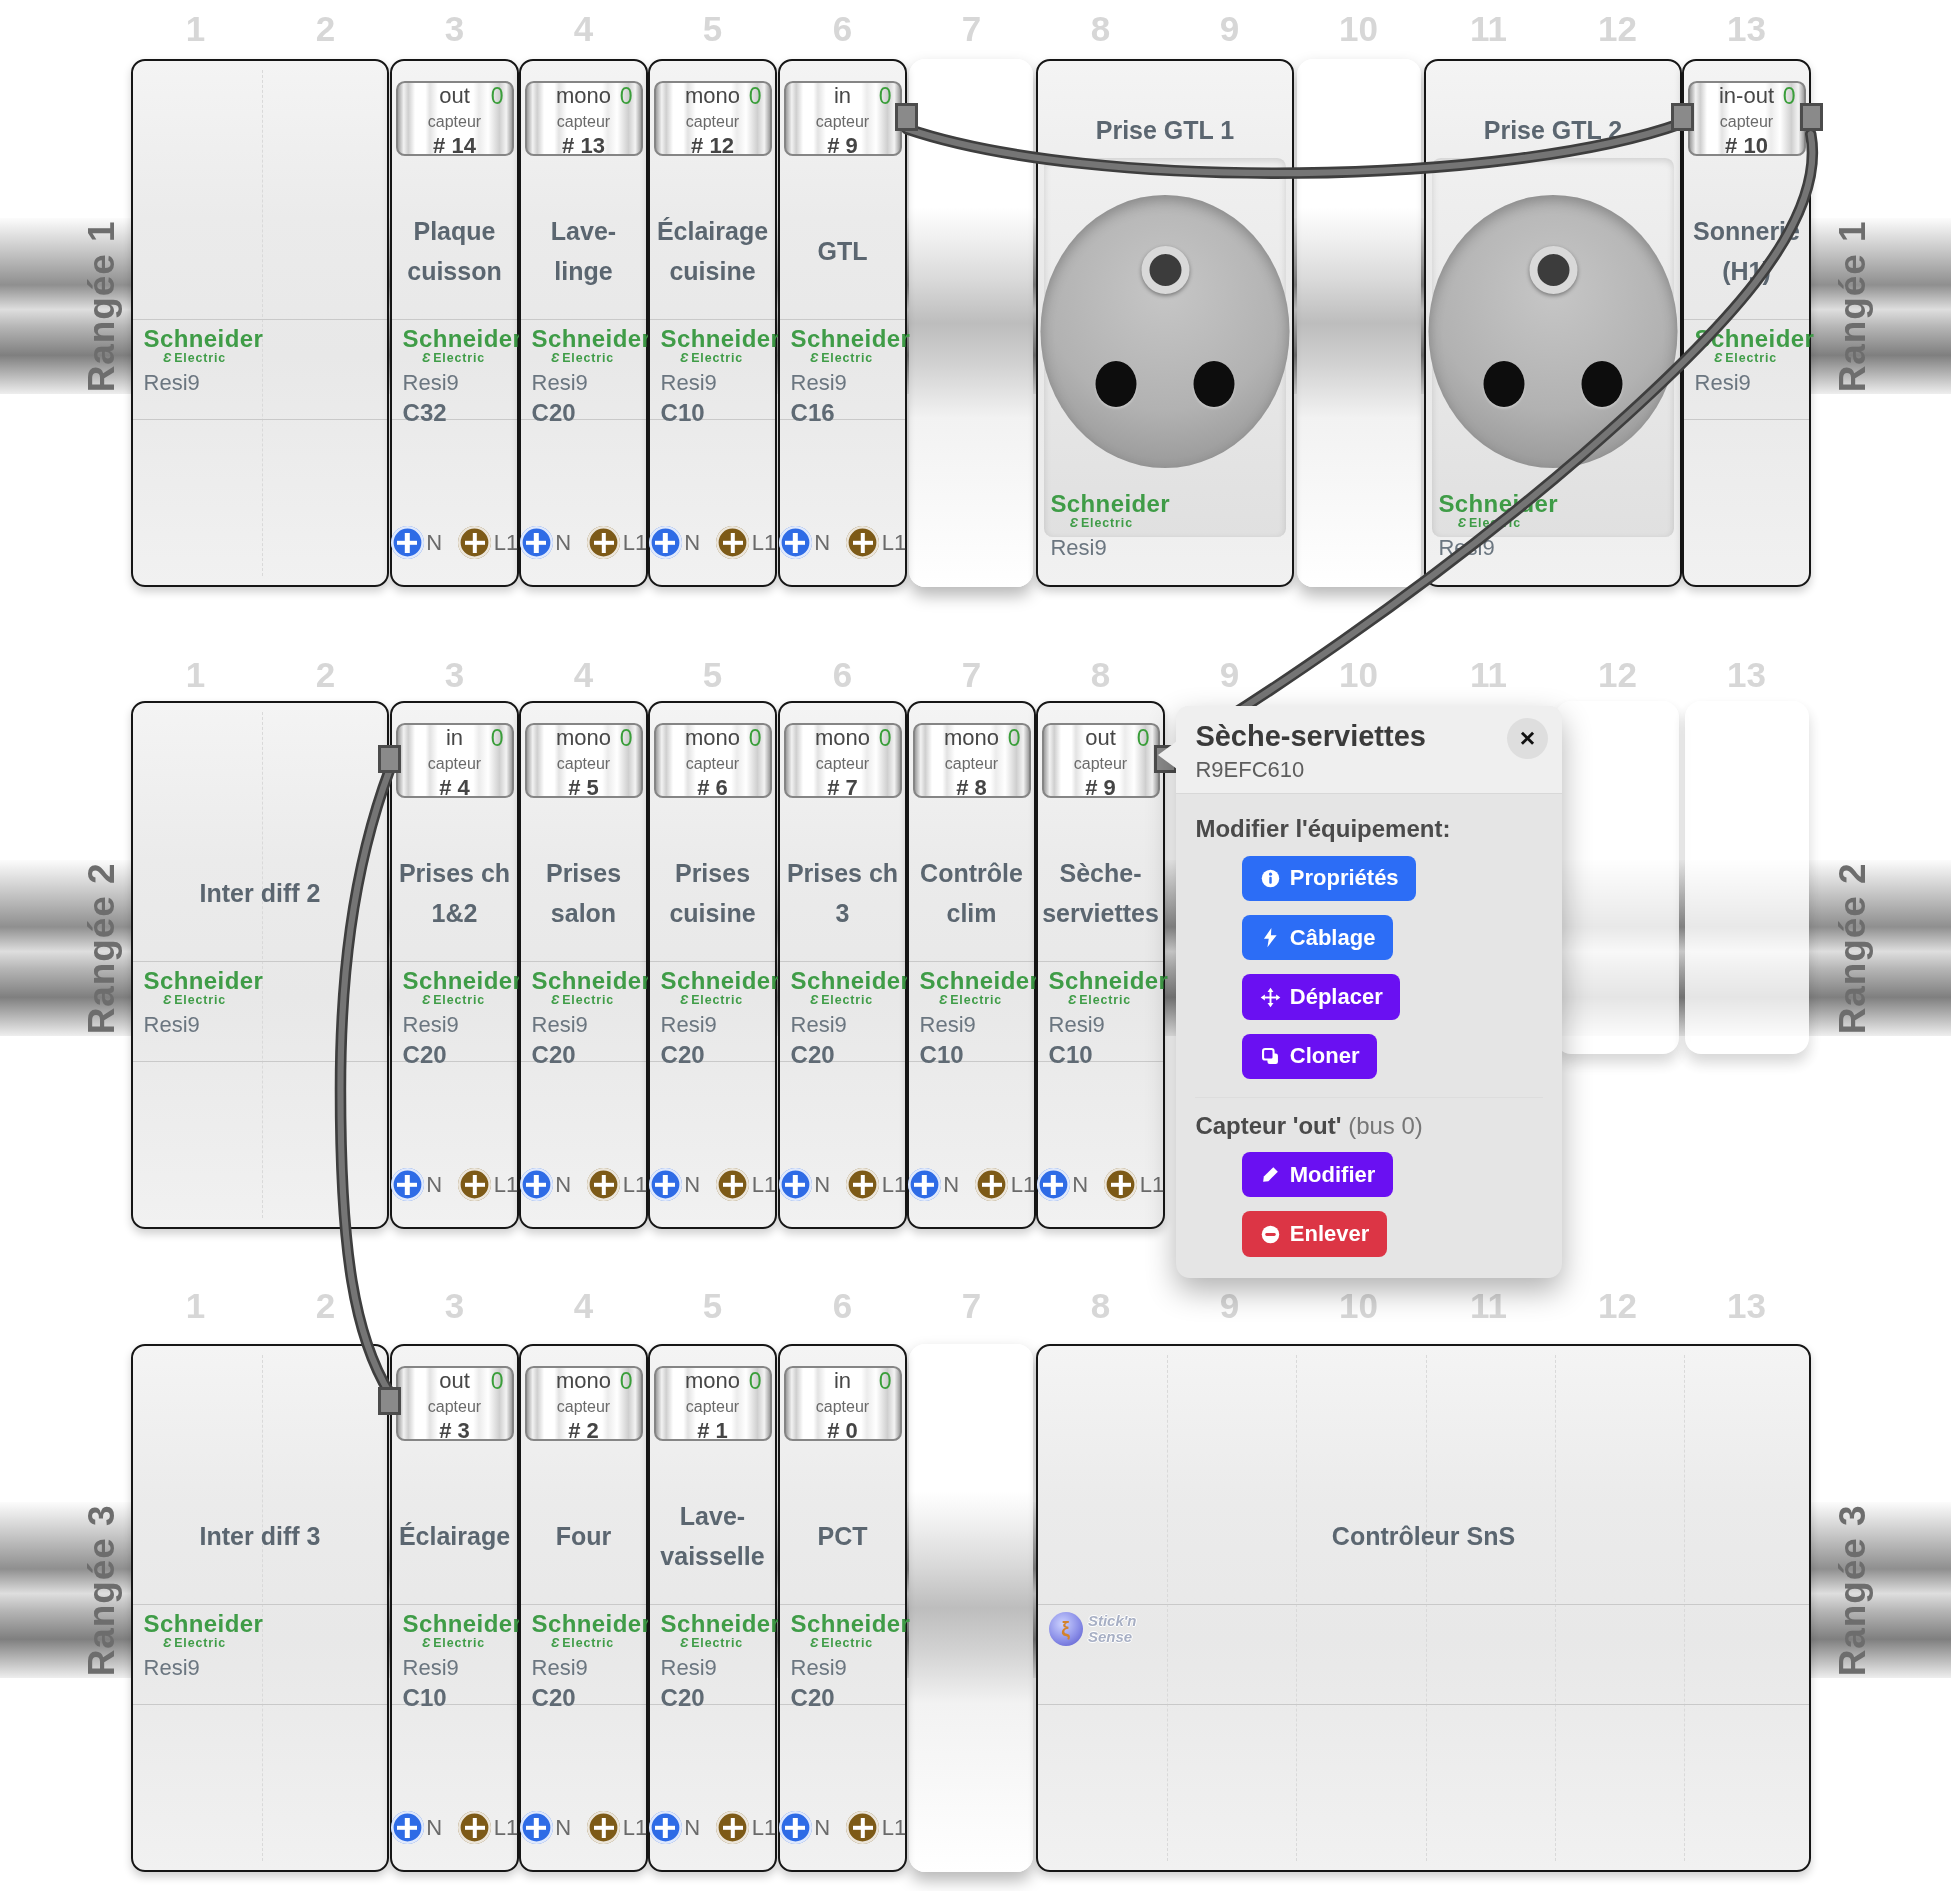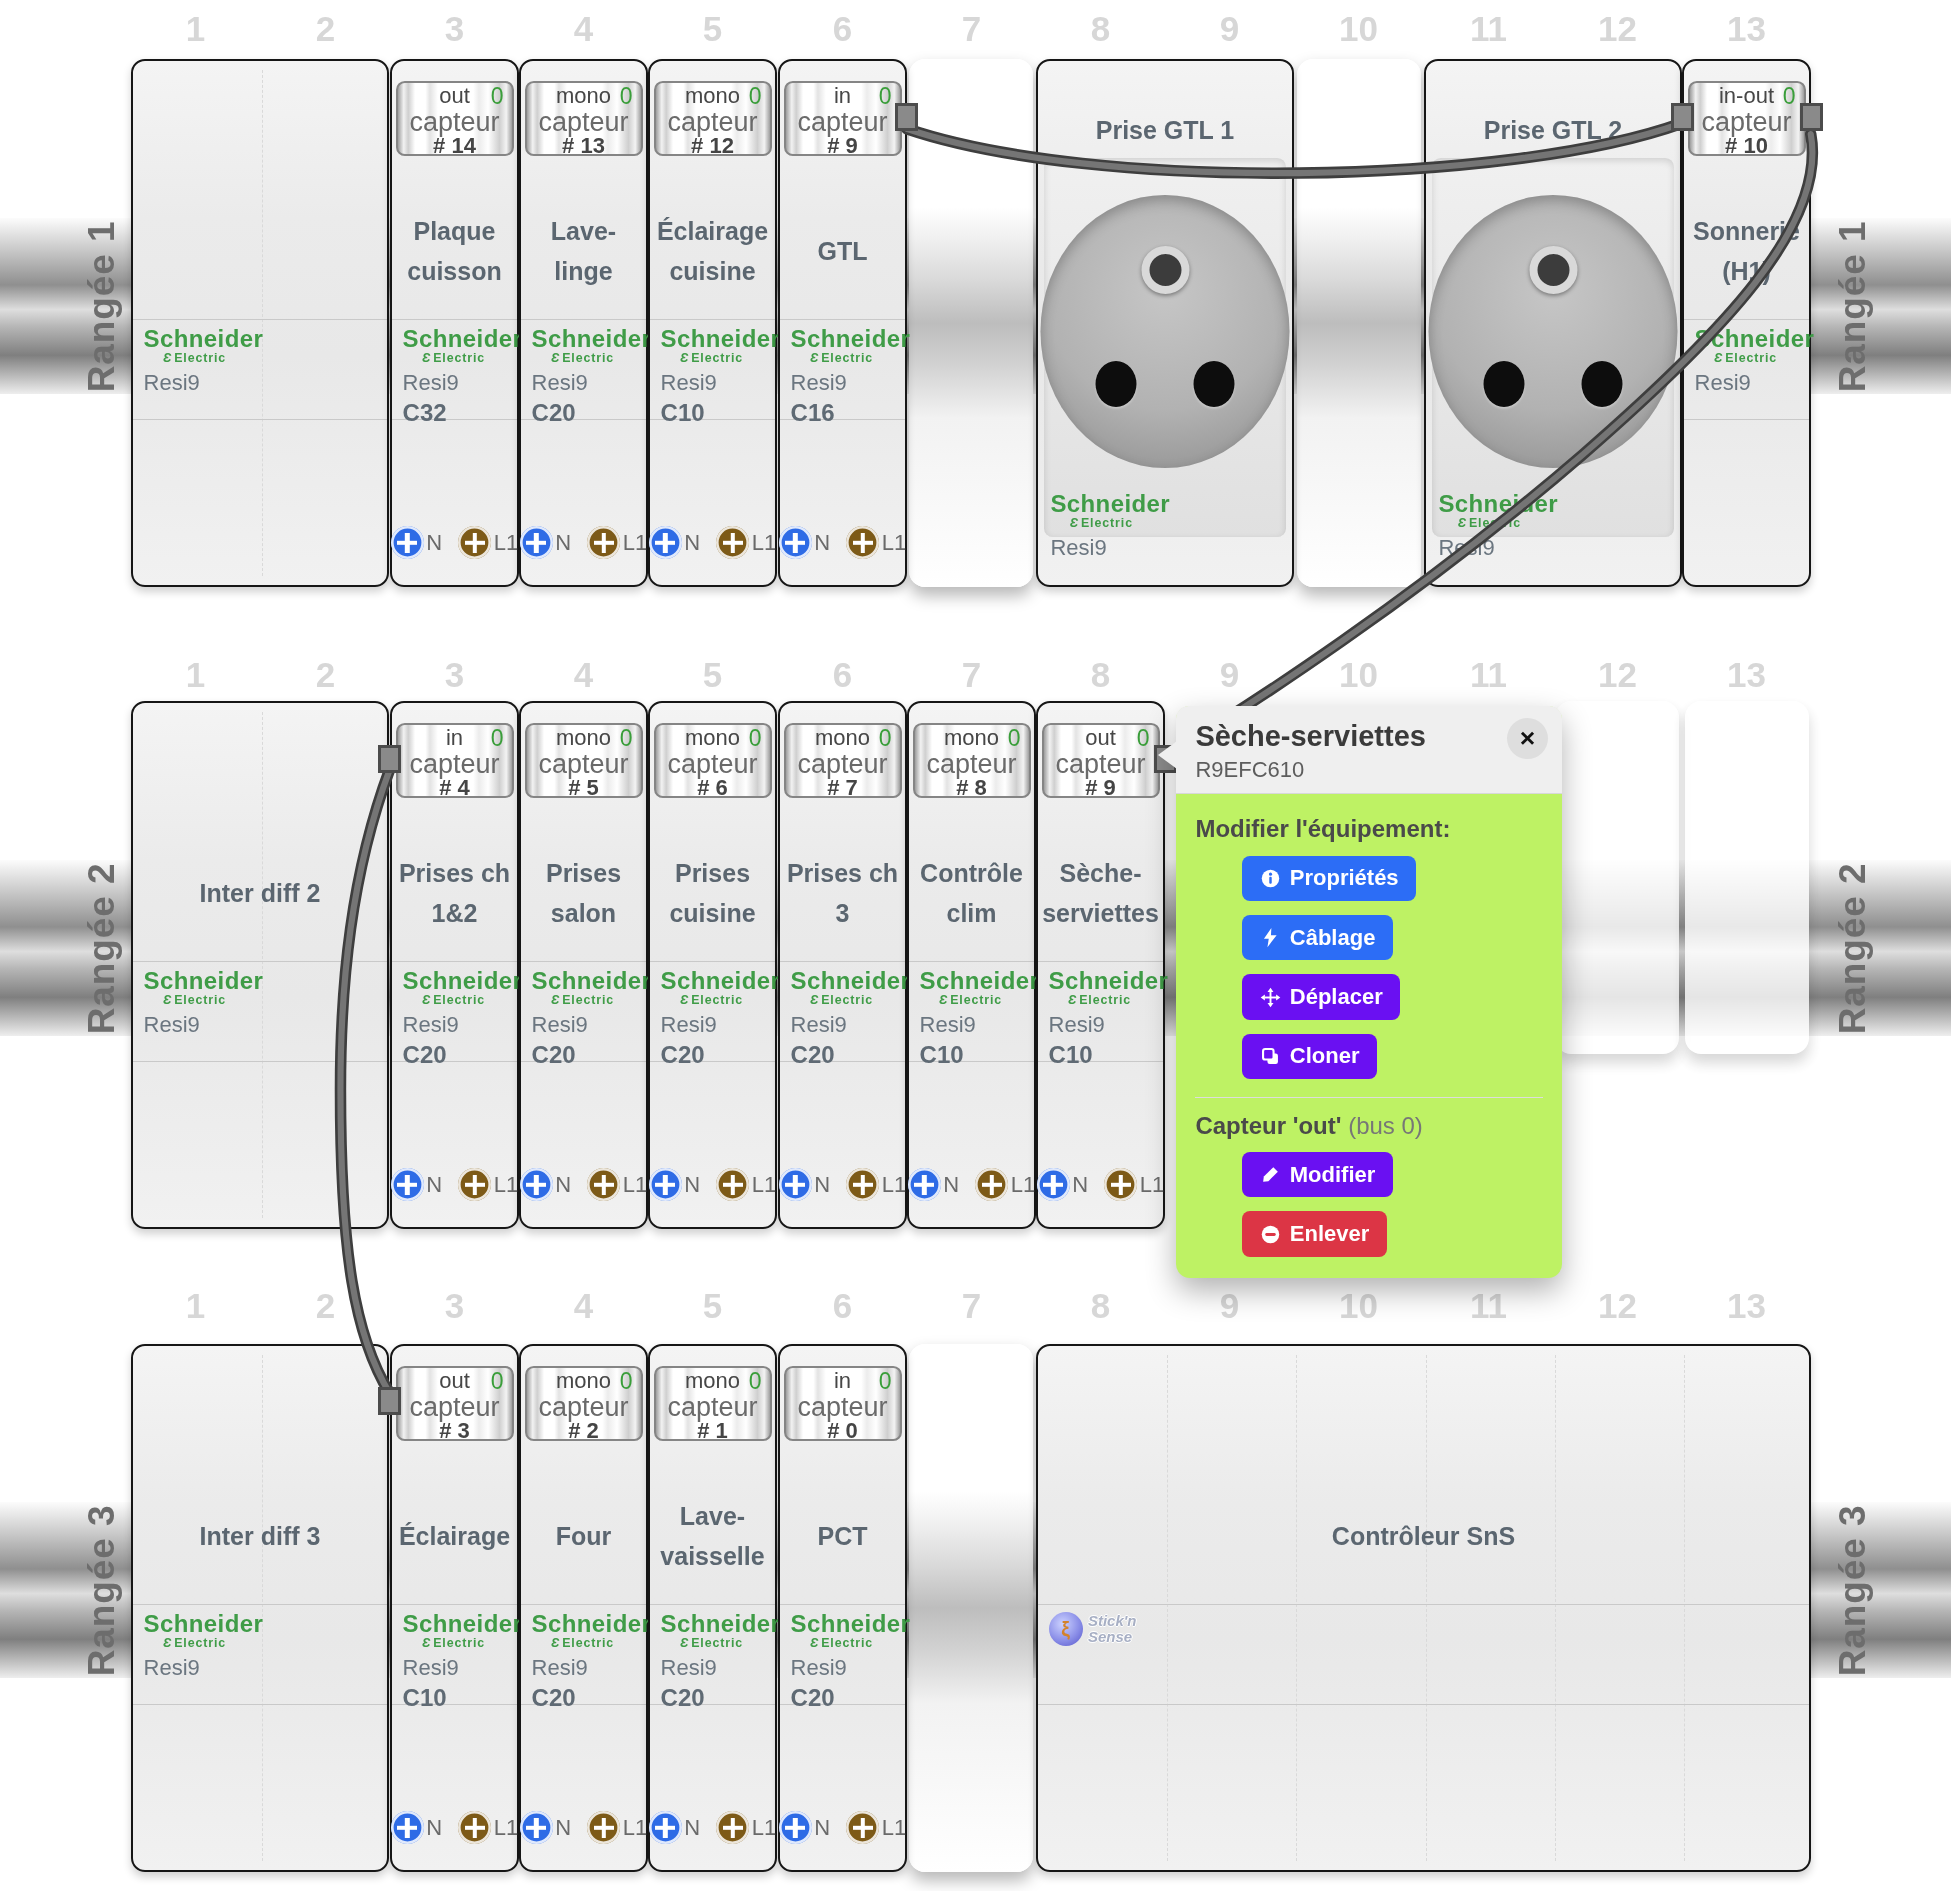--- a/index.html
+++ b/index.html
@@ -43,21 +43,21 @@
   .tc::before{width:20px;height:4.4px;transform:translate(-50%,-50%);}
   .tc::after{width:4.4px;height:20px;transform:translate(-50%,-50%);}
   .tc.n{background:#2e6be6;}
   .tc.l{background:#7d5a17;}
 
   
   .chip{position:absolute;left:3.5px;right:3.5px;top:20px;height:75px;box-sizing:border-box;border:2.6px solid #858585;border-radius:8.8px;
     background:linear-gradient(90deg,#9e9e9e 0%,#f2f2f2 5%,#cfcfcf 9%,#ffffff 15%,#ffffff 24%,#e3e3e3 28%,#ffffff 35%,#ffffff 66%,#ececec 71%,#ffffff 79%,#cfcfcf 89%,#f3f3f3 95%,#9e9e9e 100%);
     text-align:center;line-height:24px;padding-top:0.9px;}
   .chip .mode{font-size:22px;font-weight:normal;color:#474747;}
-  .chip .word{font-size:27px;color:#6a6a6a;display:block;}
+  .chip .word{font-size:16px;color:#6a6a6a;display:block;}
   .chip .num{font-size:22px;font-weight:bold;color:#454545;}
   .chip .badge{position:absolute;top:1.8px;right:8px;font-size:23px;color:#3a9e3a;line-height:23px;}
 
   
   .conn{position:absolute;width:23px;height:28px;background:#8a8a8a;border:3.5px solid #4c4c4c;box-sizing:border-box;z-index:6;}
 
   
   .stitle{position:absolute;left:0;right:0;top:55px;text-align:center;font-size:25px;font-weight:bold;color:#5b6670;}
   .face{position:absolute;left:6.2px;right:6.2px;top:97px;height:379px;border-radius:8.8px;
     background:linear-gradient(180deg,#f0f0f0,#e0e0e0);box-shadow:inset 0 2.6px 7px rgba(0,0,0,.14);}
@@ -74,21 +74,21 @@
   .snslogo{display:flex;align-items:center;gap:5.3px;}
   .snsball{width:34px;height:34px;border-radius:50%;background:radial-gradient(circle at 40% 35%,#cdd3ff,#8b8fe8 55%,#5353c9);
     display:flex;align-items:center;justify-content:center;font-size:19.4px;font-weight:bold;color:#d4822a;}
   .snstxt{font-size:15px;line-height:16px;font-weight:bold;font-style:italic;color:#a7afc4;
     text-shadow:0 0.9px 0 #fff,0 -0.9px 0 #fff,0.9px 0 0 #fff,-0.9px 0 0 #fff;}
 
   
   #wires{position:absolute;left:0;top:0;z-index:5;pointer-events:none;}
 
   
-  .popup{position:absolute;left:1176px;top:706px;width:386px;z-index:10;background:#bef264;border-radius:14px;
+  .popup{position:absolute;left:1176px;top:706px;width:386px;z-index:10;background:#e5e5e5;border-radius:14px;
     box-shadow:0 12.4px 30px rgba(0,0,0,.3);font-family:"Liberation Sans",sans-serif;}
   .ptail{position:absolute;left:-17.6px;top:35px;width:0;height:0;border-top:14px solid transparent;
     border-bottom:14px solid transparent;border-right:19.4px solid #efefef;}
   .phead{position:relative;background:#efefef;border-bottom:1.8px solid #d8d8d8;border-radius:12.4px 12.4px 0 0;padding:14px 19.4px 10.6px 19.4px;}
   .ptitle{font-size:29px;font-weight:bold;color:#3a3a3a;}
   .psub{font-size:22px;color:#5d5d5d;margin-top:3.5px;}
   .pclose{position:absolute;top:12.4px;right:14px;width:41px;height:41px;border-radius:50%;background:#dedede;
     display:flex;align-items:center;justify-content:center;font-size:26.5px;font-weight:bold;color:#111;cursor:pointer;}
   .pbody{padding:17.6px 19.4px 21px 19.4px;}
   .psect{font-size:24px;font-weight:bold;color:#4a4a4a;margin:3.5px 0 12.4px 0;}

